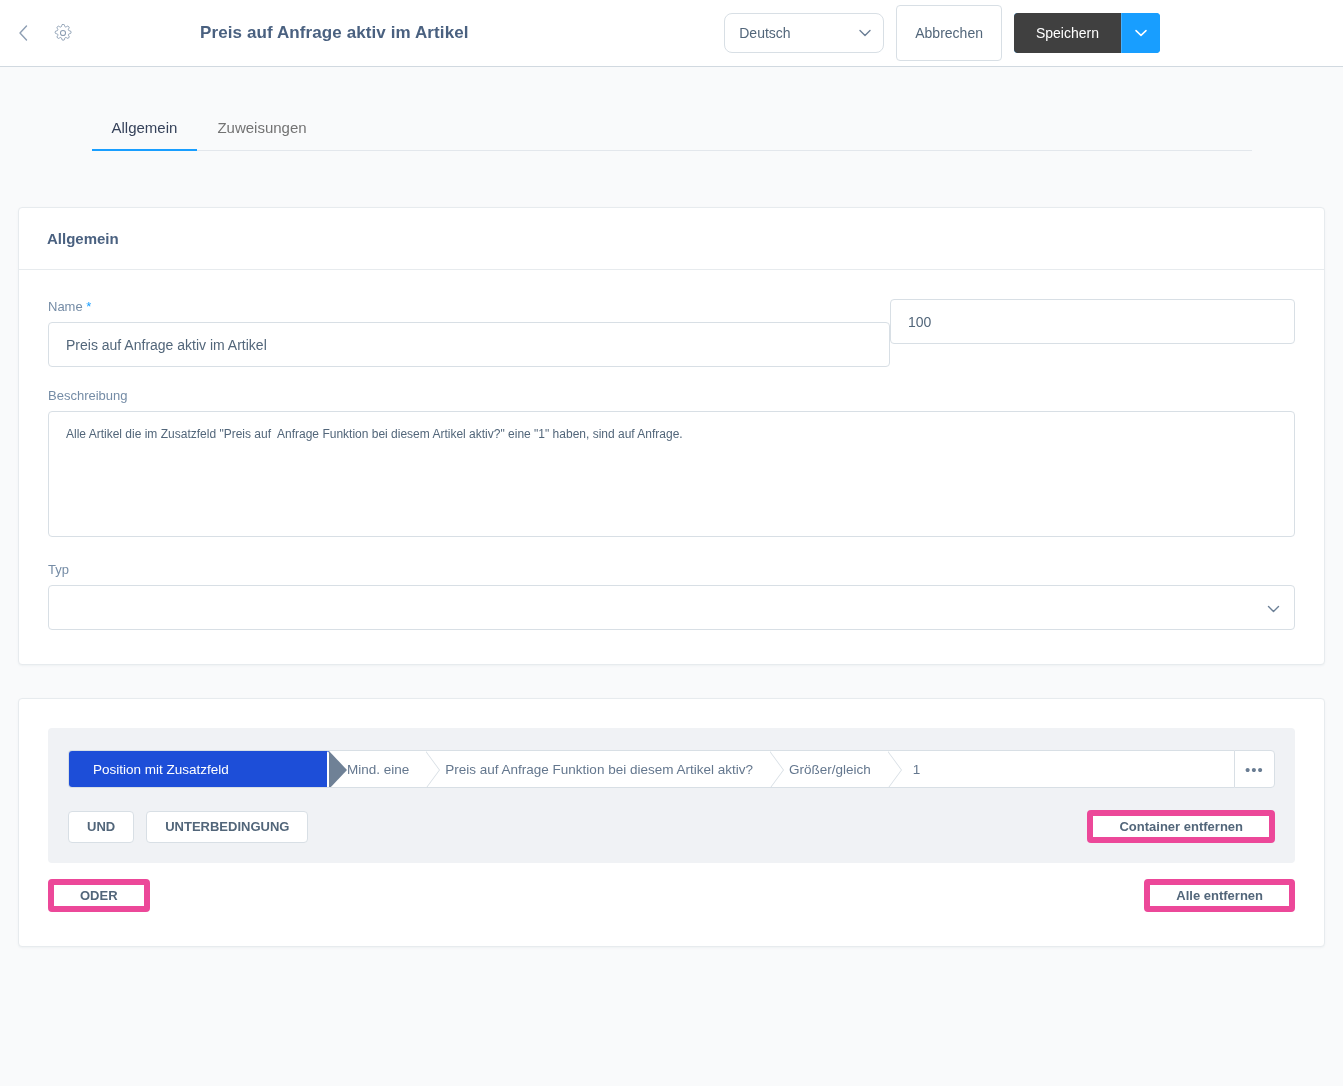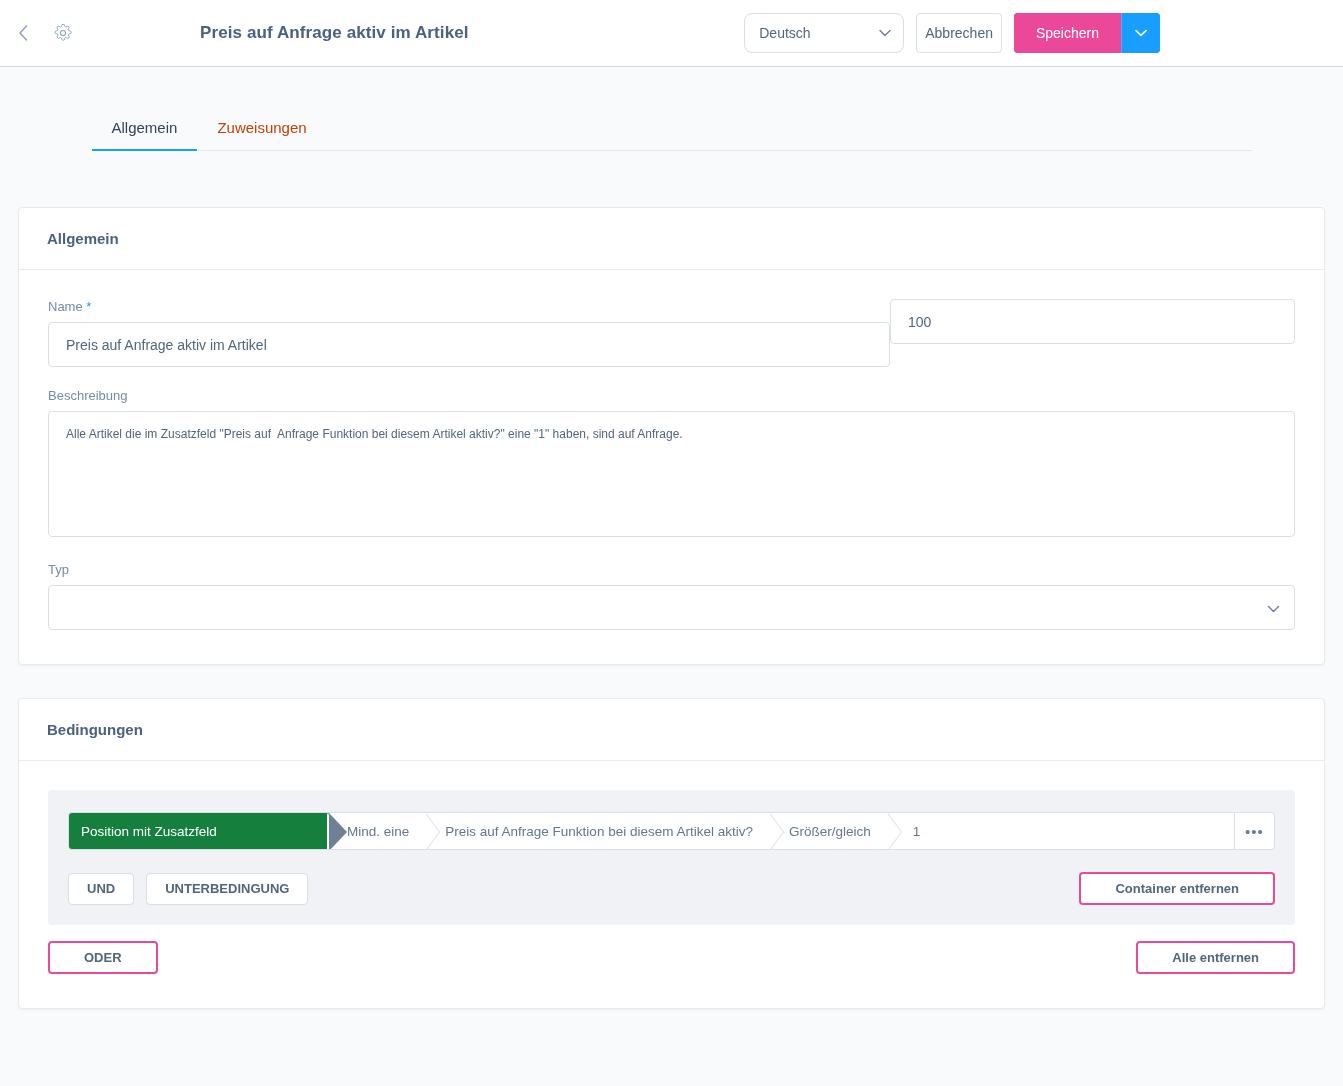--- a/index.html
+++ b/index.html
@@ -55,40 +55,40 @@
     background: #fff;
     border: 1px solid #d8dfe5;
     border-radius: 8px;
     display: flex; align-items: center; justify-content: space-between;
     padding: 0 12px 0 14px;
     font-size: 14px;
     color: #52667a;
     cursor: pointer;
   }
   .btn {
-    height: 40px;
+    height: 56px;
     border: 1px solid #d8dfe5;
     border-radius: 4px;
     background: #fff;
     font-size: 14px;
     color: #52667a;
-    padding: 0 8px;
+    padding: 0 18px;
     cursor: pointer;
     font-family: "Liberation Sans", sans-serif;
     white-space: nowrap;
   }
   .btn-primary-group {
     display: flex;
     height: 40px;
     border-radius: 4px;
     overflow: hidden;
     background: #189eff;
   }
   .btn-primary {
-    background: #ec4899;
+    background: #404040;
     color: #fff;
     border: none;
     font-size: 14px;
     padding: 0 22px;
     height: 40px;
     cursor: pointer;
     font-family: "Liberation Sans", sans-serif;
   }
   .btn-primary-caret {
     width: 39px;
@@ -106,21 +106,21 @@
     margin: 0 auto;
     padding-top: 42px;
   }
   .tabs {
     display: flex;
     border-bottom: 1px solid #e3e7ec;
   }
   .tab {
     font-size: 15px;
     padding: 10px 20px 13px 20px;
-    color: #c2410c;
+    color: #737373;
     cursor: pointer;
     border-bottom: 2px solid transparent;
     margin-bottom: -1px;
   }
   .tab.active {
     color: #36425a;
     border-bottom-color: #189eff;
   }
 
   
@@ -234,23 +234,23 @@
     display: flex;
     align-items: center;
     font-size: 13.5px;
     color: #64778e;
     padding: 0 18px 0 18px;
     white-space: nowrap;
     cursor: pointer;
     background: #fff;
   }
   .crumb.active {
-    background: #15803d;
+    background: #1d4ed8;
     color: #ffffff;
-    padding-left: 12px;
+    padding-left: 24px;
     padding-right: 30px;
     min-width: 260px;
   }
   .crumb.active::after {
     content: "";
     position: absolute;
     right: -18px;
     top: 0;
     width: 0; height: 0;
     border-top: 19px solid transparent;
@@ -316,26 +316,26 @@
   }
   .btn-sm.strong { font-weight: bold; letter-spacing: 0; font-size: 13px; padding: 0 18px; }
   .btn-group-left { display: flex; gap: 12px; }
   .cond-footer {
     display: flex;
     align-items: center;
     justify-content: space-between;
   }
   .btn-md {
     height: 33px;
-    border: 2px solid #ec4899;
+    border: 6px solid #ec4899;
     border-radius: 4px;
     background: #fff;
     font-size: 12.5px;
     color: #52667a;
-    padding: 0 34px;
+    padding: 0 26px;
     cursor: pointer;
     font-family: "Liberation Sans", sans-serif;
     letter-spacing: .5px;
   }
   .btn-md.strong { font-weight: bold; letter-spacing: 0; font-size: 13px; }
 </style>
 </head>
 <body>
 
 <div class="smart-bar">
@@ -412,21 +412,20 @@
             <path d="M1 1.6 L6 6.4 L11 1.6" stroke="#6b7f96" stroke-width="1.4" stroke-linecap="round" stroke-linejoin="round"></path>
           </svg>
         </span>
       </div>
     </div>
 
   </div>
 </div>
 
 <div class="card card-2">
-  <div class="card-header">Bedingungen</div>
   <div class="card-body">
 
     <div class="cond-container">
       <div class="cond-row">
         <div class="crumbs">
           <div class="crumb active">Position mit Zusatzfeld</div>
           <div class="crumb sep">Mind. eine</div>
           <div class="crumb sep">Preis auf Anfrage Funktion bei diesem Artikel aktiv?</div>
           <div class="crumb sep">Größer/gleich</div>
           <div class="crumb sep value">1</div>

